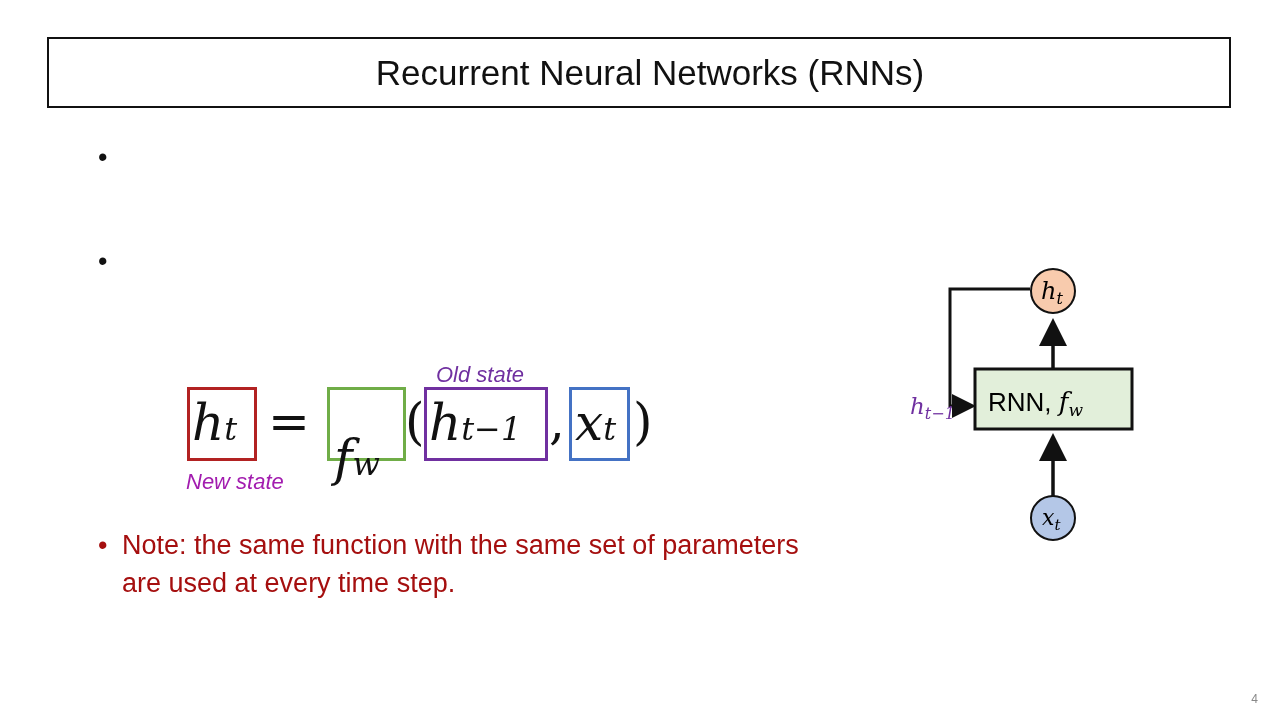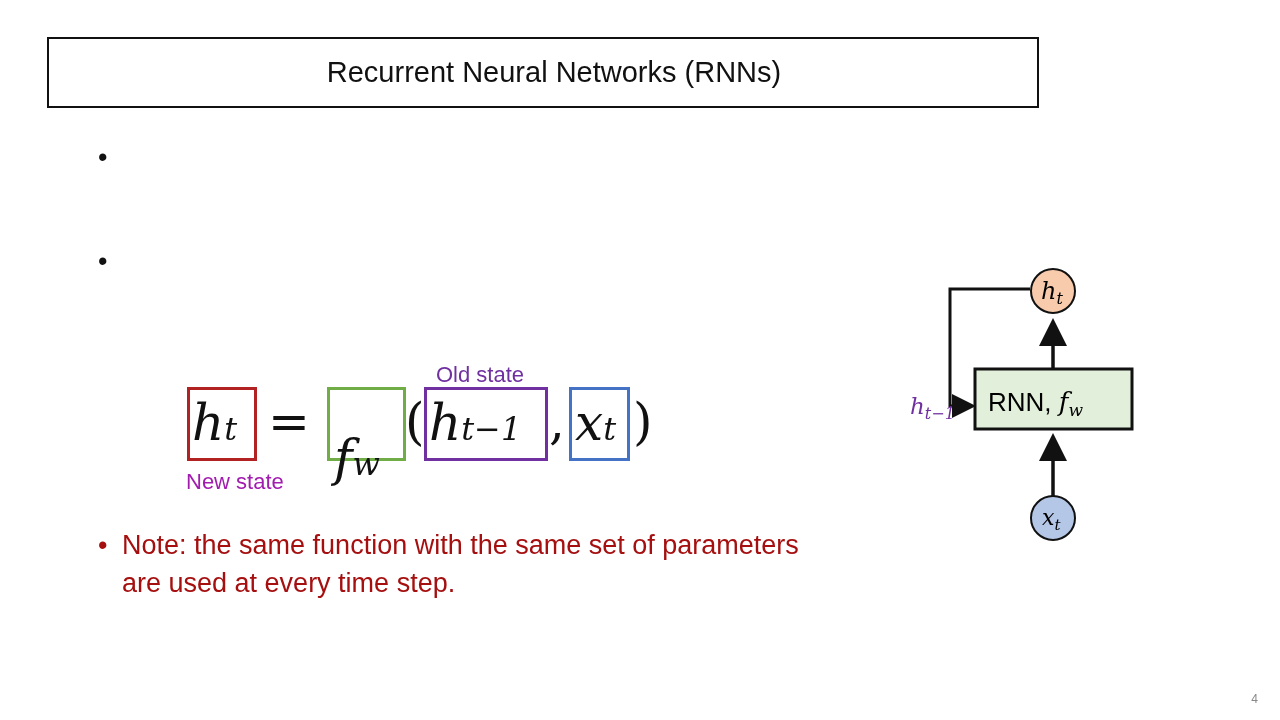--- a/index.html
+++ b/index.html
@@ -1,28 +1,28 @@
 <!DOCTYPE html>
 <html><head>
 <meta charset="utf-8">
 <style>
   html,body{margin:0;padding:0;background:#fff;}
   body{width:1280px;height:720px;position:relative;overflow:hidden;font-family:"Liberation Sans",sans-serif;color:#111;}
-  .title-box{position:absolute;left:47px;top:37px;width:992px;height:71px;border:2px solid #111;box-sizing:border-box;display:flex;align-items:center;justify-content:center;font-size:29px;padding-left:22px;}
+  .title-box{position:absolute;left:47px;top:37px;width:1184px;height:71px;border:2px solid #111;box-sizing:border-box;display:flex;align-items:center;justify-content:center;font-size:35px;padding-left:22px;}
   .bullet{position:absolute;font-size:27px;line-height:38px;}
   .bullet .dot{position:absolute;left:-24px;top:0;}
   .b1{left:122px;top:138px;}
   .b2{left:122px;top:242px;}
   .b3{left:122px;top:526px;color:#a50f0f;}
   .b3 .dot{color:#a50f0f;}
   .serif{font-family:"DejaVu Serif",serif;font-weight:bold;font-size:25px;}
   .eqbox{position:absolute;box-sizing:border-box;border:3px solid;}
   .eqtxt{position:absolute;font-family:"DejaVu Serif",serif;font-style:italic;font-size:50px;line-height:60px;}
   .sub{font-size:32px;}
-  .lbl{position:absolute;font-size:22px;}
+  .lbl{position:absolute;font-size:22px;font-style:italic;}
   .pagenum{position:absolute;right:22px;bottom:14px;font-size:12px;color:#888;}
   svg text{font-family:"DejaVu Serif",serif;font-style:italic;}
 </style>
 </head>
 <body>
 
 <div class="title-box">
   <span>Recurrent Neural Networks (RNNs)</span>
 </div>
 

